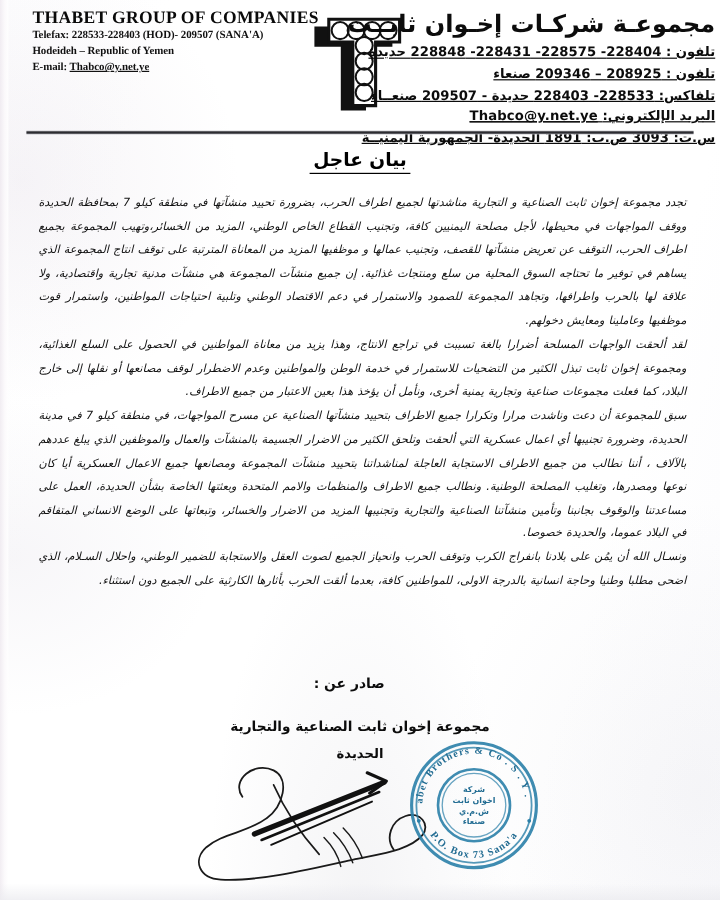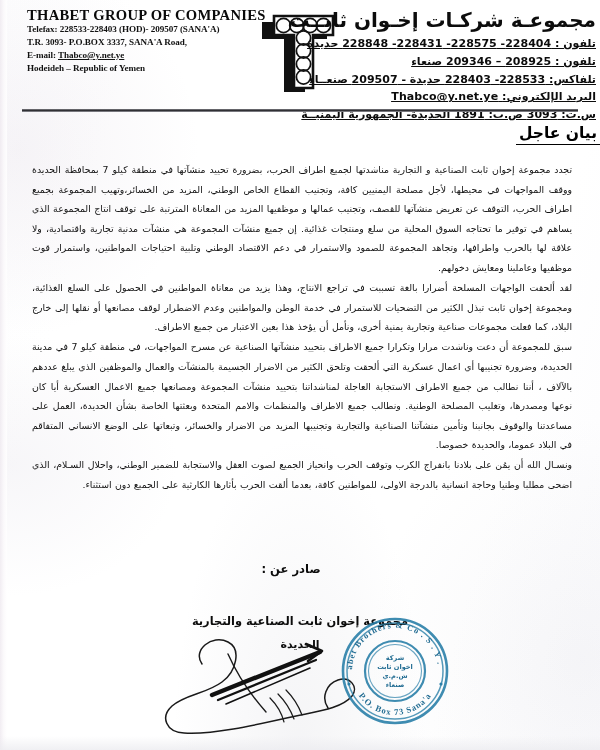--- a/index.html
+++ b/index.html
@@ -94,21 +94,21 @@
   .hdr-ar .ln-ar .u{ text-decoration:underline; }
 
   .rule{
     position:absolute;left:22px;top:109px;width:556px;height:3px;
     background:linear-gradient(180deg,#8e8e94 0%,#26262a 42%,#4c4c52 72%,#b9b9bf 100%);
   }
 
   
   .doc-title{
     position:absolute;left:0;top:124px;width:600px;
-    text-align:right;
+    text-align:center;
     direction:rtl;
   }
   .doc-title span{
     font-family:"DejaVu Sans", sans-serif;
     font-weight:bold;
     font-size:15.5px;
     color:#000;
     border-bottom:1.6px solid #000;
     padding:0 3px 2px 3px;
     letter-spacing:.5px;
@@ -119,37 +119,38 @@
     position:absolute;left:32px;top:160px;width:540px;
     direction:rtl;
     text-align:justify;
     text-align-last:right;
     font-family:"DejaVu Sans", sans-serif;
     font-size:9.35px;
     line-height:19.6px;
     color:#111;
     letter-spacing:0px;
     word-spacing:.4px;
+    font-style:italic;
   }
   .body-text p{
     margin:0 0 0.5px 0;
     text-align:justify;
     text-align-last:right;
   }
 
   
   .sig-block{
     position:absolute;left:0;top:562px;width:600px;
     direction:rtl;text-align:center;
     font-family:"DejaVu Sans", sans-serif;
     color:#0c0c0c;
   }
   .sig-issued{
     font-size:11.6px;font-weight:bold;letter-spacing:.4px;
-    margin-bottom:38px;
+    margin-bottom:22px;
     padding-right:18px;
   }
   .sig-company{
     font-size:11.4px;font-weight:bold;letter-spacing:.2px;
     margin-bottom:10px;
   }
   .sig-city{
     font-size:11px;font-weight:bold;letter-spacing:.3px;
   }
 
@@ -167,23 +168,22 @@
 <div class="page">
   <div class="scan-noise"></div>
   <div class="left-edge"></div>
   <div class="bottom-edge"></div>
 
   <div class="header">
 
     <div class="hdr-en">
       <div class="company">THABET GROUP OF COMPANIES</div>
       <div class="ln">Telefax: 228533-228403 (HOD)- 209507 (SANA'A)</div>
-      <div class="ln">T.R. 3093- P.O.BOX 3337, SANA'A Road,</div>
+      <div class="ln">Hodeideh – Republic of Yemen</div>
       <div class="ln"><span>E-mail:</span> <span class="u">Thabco@y.net.ye</span></div>
-      <div class="ln">Hodeideh – Republic of Yemen</div>
     </div>
 
     <div class="logo">
       <svg width="92" height="92" viewBox="0 0 92 92" aria-hidden="true">
 
         <path d="M4 14 L4 31 L26 31 L26 84 L47 84 L47 31 L69 31 L69 14 Z" fill="#111111"></path>
 
         <path d="M16 8 L16 27 L36 27 L36 80 L55 80 L55 27 L75 27 L75 8 Z" fill="#ffffff" stroke="#111111" stroke-width="2.6" stroke-linejoin="miter"></path>
 
         <circle cx="25.5" cy="17.5" r="7.1" fill="none" stroke="#111111" stroke-width="1.7"></circle>

